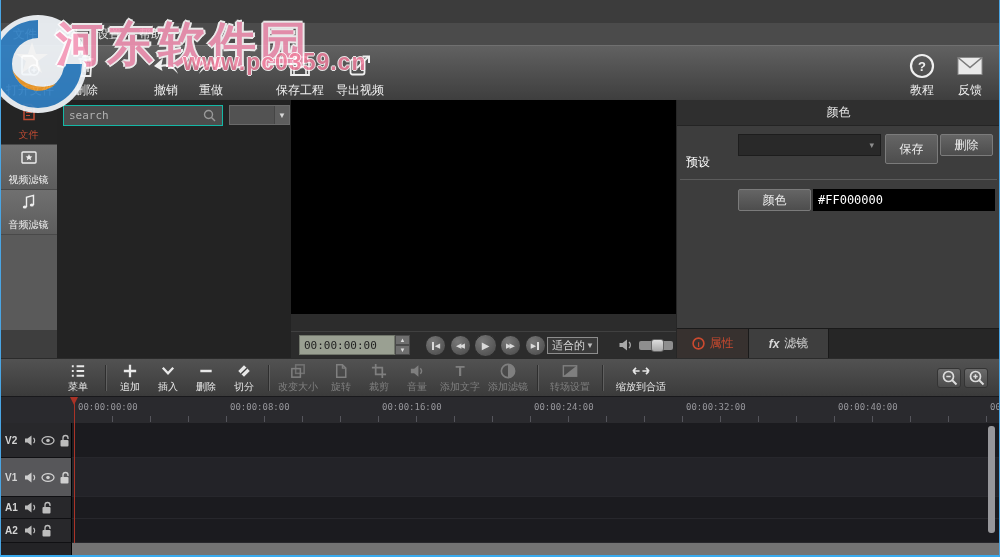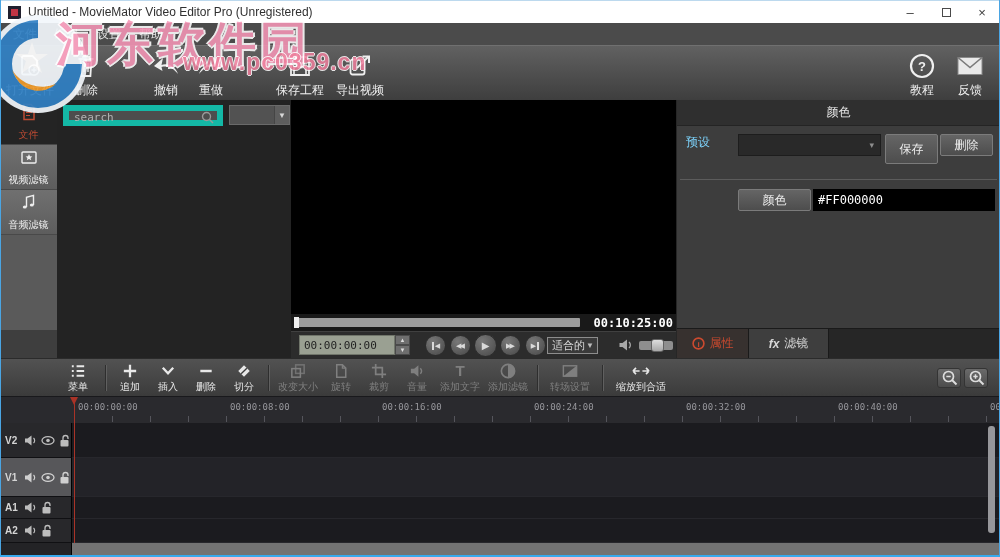--- a/index.html
+++ b/index.html
@@ -34,21 +34,21 @@
   .side-tab { height:45px; border-bottom:1px solid #494949; background:linear-gradient(#707070,#5d5d5d);
               display:flex; flex-direction:column; align-items:center; justify-content:center; gap:3px; }
   .side-tab .slabel { font-size:10px; color:#f0f0f0; white-space:nowrap; }
   .side-tab.active { background:#242424; }
   .side-tab.active .slabel { color:#bf4b33; }
   .sidebar-lower { position:absolute; left:0; right:0; bottom:0; height:28px; background:#3e3e3e; }
 
   
   .media-panel { position:absolute; left:57px; top:100px; width:234px; height:258px; background:#232323; }
   .search-box { position:absolute; left:6px; top:5px; width:160px; height:21px; background:#4d4d4d;
-                border:6px solid #14b8a6; display:flex; align-items:flex-start; }
+                border:1px solid #14b8a6; display:flex; align-items:center; }
   .search-input { background:transparent; border:none; outline:none; color:#cfcfcf; font-size:11px;
                   font-family:"DejaVu Sans Mono",monospace; width:132px; padding-left:5px; }
   .search-input::placeholder { color:#b2b2b2; }
   .search-mag { margin-left:auto; margin-right:6px; display:flex; }
   .type-dropdown { position:absolute; left:172px; top:5px; width:61px; height:20px; background:#525252;
                    border:1px solid #6a6a6a; display:flex; align-items:center; }
   .dd-arrowbox { margin-left:auto; width:15px; height:100%; background:#5e5e5e; border-left:1px solid #454545;
                  color:#d8d8d8; font-size:8px; display:flex; align-items:center; justify-content:center; }
 
   
@@ -79,21 +79,21 @@
   .vol-fill { width:14px; height:100%; background:#1aa076; border-radius:2px 0 0 2px; }
   .vol-handle { position:absolute; left:12px; top:-2px; width:13px; height:13px;
                 background:linear-gradient(#dedede,#a8a8a8); border:1px solid #636363; border-radius:3px; }
 
   
   .right-panel { position:absolute; left:676px; top:100px; width:324px; height:258px; background:#3d3d3d;
                  border-left:1px solid #262626; }
   .rp-header { height:26px; background:#2f2f2f; border-bottom:1px solid #242424; color:#e8e8e8; font-size:12px;
                display:flex; align-items:center; justify-content:center; }
   .preset-row { position:absolute; left:0; right:0; top:34px; height:22px; }
-  .preset-label { position:absolute; left:9px; top:0; color:#7dd3fc; font-size:12px; }
+  .preset-label { position:absolute; left:9px; top:20px; color:#ffffff; font-size:12px; }
   .color-label-btn-row { position:absolute; left:0; right:0; top:89px; height:22px; }
   .rp-select { position:absolute; left:61px; top:0; width:143px; height:22px; background:#292929;
                border:1px solid #1d1d1d; display:flex; align-items:center; }
   .rp-select .dd { margin-left:auto; margin-right:6px; color:#8e8e8e; font-size:9px; }
   .btn { background:linear-gradient(#656565,#4d4d4d); border:1px solid #7b7b7b; border-radius:2px;
          color:#eeeeee; font-size:12px; display:flex; align-items:center; justify-content:center; }
   .save-btn { position:absolute; left:208px; top:0; width:53px; height:30px; }
   .del-btn  { position:absolute; left:263px; top:0; width:53px; height:22px; }
   .rp-divider { position:absolute; left:3px; right:3px; top:79px; border-top:1px solid #5c5c5c; }
   .color-btn { position:absolute; left:61px; top:0; width:73px; height:22px; }
@@ -163,35 +163,20 @@
              text-shadow:-2px 0 0 #fff,2px 0 0 #fff,0 -2px 0 #fff,0 2px 0 #fff,-1px -1px 0 #fff,1px 1px 0 #fff; }
   .wm-url { position:absolute; left:183px; top:49px; font-size:23px; font-weight:bold; letter-spacing:1px;
             color:#ef7f9d; opacity:.85; white-space:nowrap;
             text-shadow:-1px 0 0 #fff,1px 0 0 #fff,0 -1px 0 #fff,0 1px 0 #fff; }
 </style>
 </head>
 <body>
 
 <div class="window">
 
-  <div class="titlebar">
-    <span class="app-icon"></span>
-    <span class="title-text">Untitled - MovieMator Video Editor Pro (Unregistered)</span>
-    <div class="win-controls">
-      <span class="win-btn">
-          <span>–</span>
-        </span>
-      <span class="win-btn">
-          <span class="max-glyph"></span>
-        </span>
-      <span class="win-btn">
-          <span>×</span>
-        </span>
-    </div>
-  </div>
 
   <div class="menubar">
     <span class="menu-item">文件</span>
     <span class="menu-item">编辑</span>
     <span class="menu-item">设置</span>
     <span class="menu-item">帮助</span>
   </div>
 
   <div class="toolbar">
     <div class="tb-item" style="left:2px;width:56px">
@@ -313,26 +298,20 @@
           </svg>
       </span>
     </div>
     <div class="type-dropdown">
       <span class="dd-arrowbox">▼</span>
     </div>
   </div>
 
   <div class="preview">
     <div class="video-area"></div>
-    <div class="seek-row">
-      <div class="seek-bar">
-        <div class="seek-handle"></div>
-      </div>
-      <span class="duration">00:10:25:00</span>
-    </div>
     <div class="transport">
       <div class="tc-spin">
         <span class="tc-field">00:00:00:00</span>
         <span class="tc-spinner">
           <span class="spin-btn">▲</span>
           <span class="spin-btn">▼</span>
         </span>
       </div>
       <span class="tp-btn" style="left:134px">
           <span class="tp-bar"></span>

